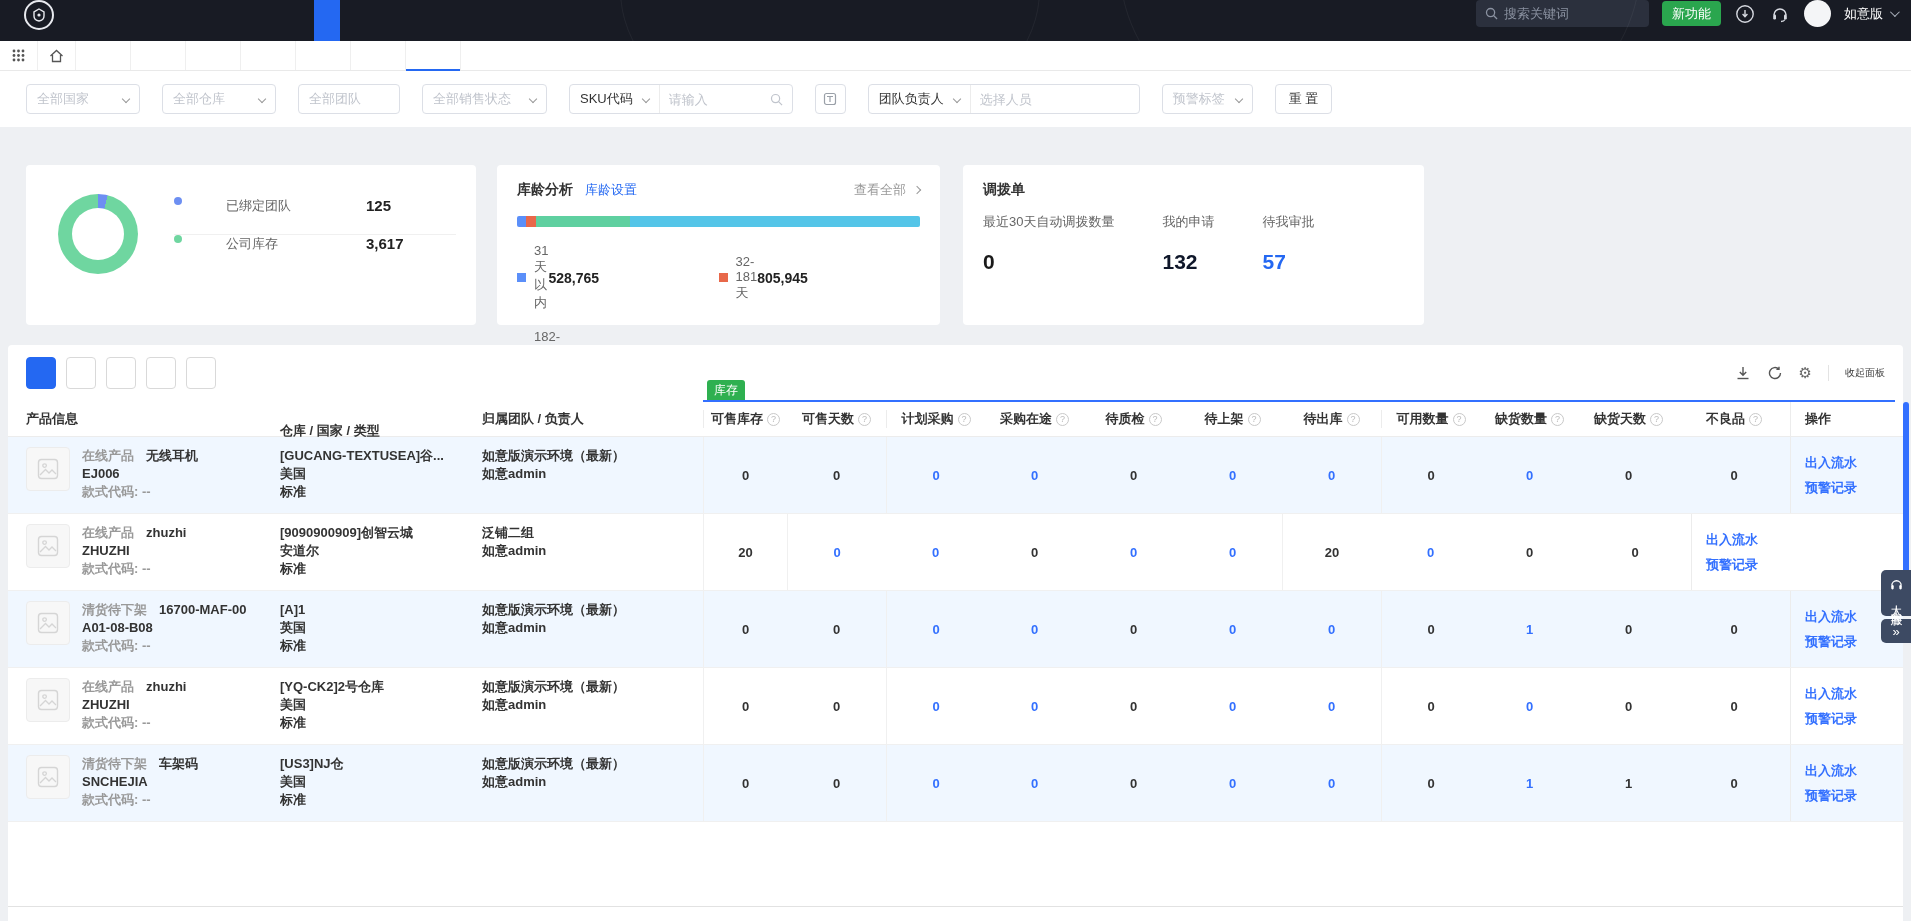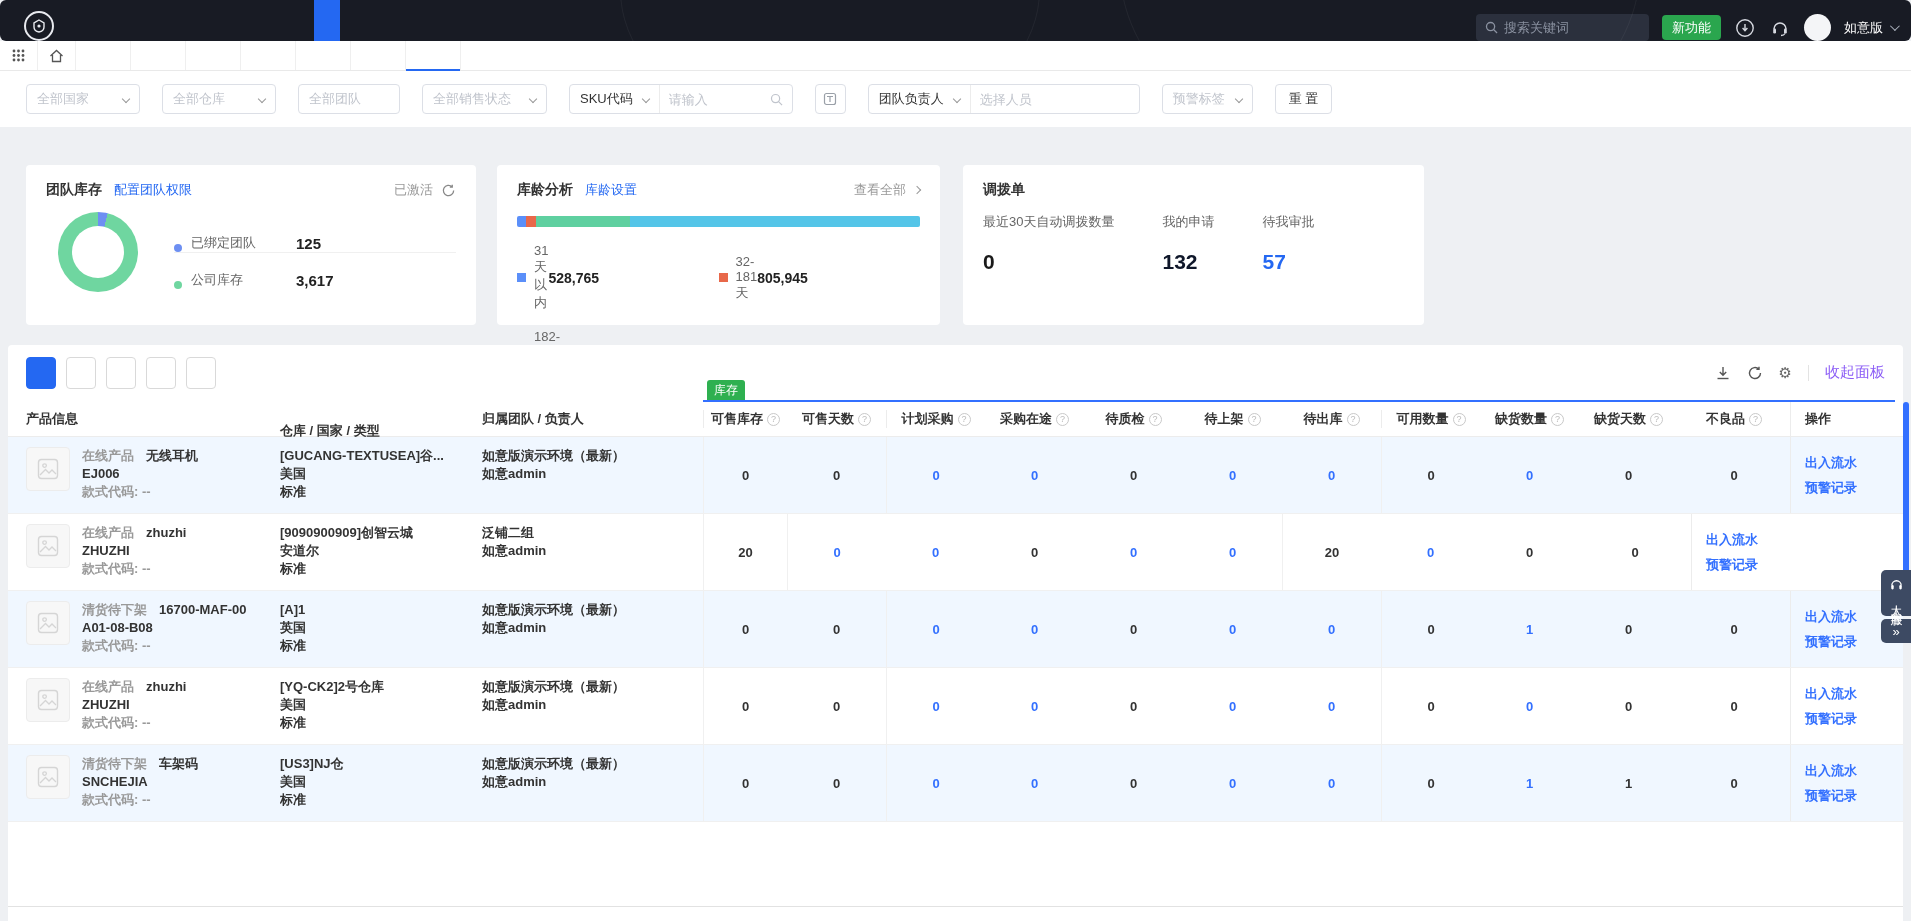--- a/index.html
+++ b/index.html
@@ -1,21 +1,21 @@
 <!DOCTYPE html>
 <html><head>
 <meta charset="utf-8">
 <style>
   * { margin:0; padding:0; box-sizing:border-box; }
   html,body { width:1911px; height:921px; }
   body { font-family:"Liberation Sans","DejaVu Sans",sans-serif; background:#eef0f3; overflow:hidden; position:relative; }
   .app { position:relative; width:1911px; height:921px; overflow:hidden; }
 
   
-  .topbar { position:absolute; top:0; left:0; right:0; height:41px; background:#181b24; display:flex; align-items:flex-end; padding:0 14px 0 24px; overflow:hidden; z-index:30;border-radius:6px; }
+  .topbar { position:absolute; top:0; left:0; right:0; height:41px; background:#181b24; display:flex; align-items:flex-start; padding:0 14px 0 24px; overflow:hidden; z-index:30; }
   .topbar .deco1,.topbar .deco2 { position:absolute; border:1px solid rgba(255,255,255,.05); border-radius:50%; pointer-events:none; }
   .deco1 { width:420px; height:300px; left:620px; top:-160px; }
   .deco2 { width:520px; height:380px; left:1120px; top:-220px; }
   .logo { width:30px; height:30px; border-radius:50%; border:2px solid #e8eaef; display:flex; align-items:center; justify-content:center; margin-right:26px; flex:none; }
   .tnav { display:flex; height:41px; }
   .tnav-item { padding:0 13px; line-height:41px; color:#e7e9ef; font-size:14px; cursor:pointer; white-space:nowrap; }
   .tnav-item.is-active { background:#2468f2; color:#fff; }
   .top-right { margin-left:auto; display:flex; align-items:center; gap:13px; }
   .top-search { width:173px; height:27px; background:#2b303d; border-radius:4px; display:flex; align-items:center; padding:0 9px; gap:6px; }
   .top-search input { background:transparent; border:0; outline:0; color:#cfd3dc; font-size:13px; width:130px; font-family:inherit; }
@@ -56,21 +56,21 @@
   .card2 { left:497px; width:443px; }
   .card3 { left:963px; width:461px; }
   .card-head { display:flex; align-items:center; gap:12px; font-size:14px; }
   .card-title { color:#333; font-weight:bold; }
   .blue-link { color:#2468f2; font-size:13px; cursor:pointer; text-decoration:none; }
   .head-right { margin-left:auto; display:flex; align-items:center; gap:8px; color:#999; font-size:13px; }
   .donut-wrap { display:flex; align-items:center; gap:36px; margin-top:13px; }
   .donut { width:80px; height:80px; border-radius:50%; background:conic-gradient(#6d8ff2 0 14deg, #6fd6a0 14deg 360deg); position:relative; flex:none; margin-left:12px; }
   .donut::after { content:""; position:absolute; inset:14px; background:#fff; border-radius:50%; }
   .dlegend { flex:1; }
-  .dlegend-row { display:flex; align-items:flex-end; height:37px; }
+  .dlegend-row { display:flex; align-items:flex-start; height:37px;gap:35px; }
   .dlegend-row + .dlegend-row { border-top:1px solid #f0f0f0; }
   .dot { width:8px; height:8px; border-radius:50%; margin-right:9px; flex:none; }
   .dleg-label { color:#666; font-size:13px; width:105px; }
   .dleg-val { color:#222; font-size:15px; font-weight:bold; }
   .agebar { height:11px; display:flex; border-radius:2px; overflow:hidden; margin-top:17px; }
   .agebar > div { height:100%; }
   .aleg { display:grid; grid-template-columns:1fr 1fr; margin-top:16px; row-gap:17px; }
   .aleg-item { display:flex; align-items:center; }
   .sq8 { width:9px; height:9px; margin-right:8px; flex:none; }
   .aleg-label { color:#666; font-size:13px; width:84px; }
@@ -79,21 +79,21 @@
   .stat-label { color:#666; font-size:13px; white-space:nowrap; }
   .stat-val { margin-top:19px; font-size:21px; font-weight:bold; }
 
   
   .panel { position:absolute; left:8px; right:8px; top:345px; bottom:0; background:#fff; border-radius:4px 4px 0 0; }
   .toolbar { height:55px; display:flex; align-items:center; padding:0 18px; gap:10px; }
   .tb-btn { height:32px; padding:0 14px; border-radius:4px; border:1px solid #d9d9d9; background:#fff; font-size:13px; color:#333; display:flex; align-items:center; cursor:pointer; font-family:inherit; white-space:nowrap; }
   .tb-btn.is-primary { background:#2468f2; border-color:#2468f2; color:#fff; }
   .tb-right { margin-left:auto; display:flex; align-items:center; gap:16px; color:#555; }
   .tb-divider { width:1px; height:16px; background:#e3e3e3; }
-  .collapse-label { font-size:15px; color:#8b5cf6; cursor:pointer; }
+  .collapse-label { font-size:10px; color:#404040; cursor:pointer; }
   .gear-glyph { font-size:15px; color:#666; cursor:pointer; line-height:1; }
 
   
   .table-area { position:relative; }
   .group-badge { position:absolute; top:-20px; left:699px; height:20px; background:#2eb050; color:#fff; font-size:12px; padding:0 7px; border-radius:3px 3px 0 0; display:flex; align-items:center; z-index:3; }
   .topline { position:absolute; top:0; left:695px; right:8px; height:2px; background:#3370ff; z-index:2; }
   .thead { display:flex; height:37px; align-items:center; background:#fff; border-bottom:1px solid #ececec; font-size:13px; color:#333; font-weight:bold; padding-top:2px; }
   .hc { flex:none; }
   .h-prod { width:272px; padding-left:18px; }
   .h-wh { width:202px;margin-top:24px; }
@@ -299,30 +299,20 @@
       </span>
     </div>
     <div class="fsel w91">
         <span>预警标签</span>
         <i class="chev-d"></i>
       </div>
     <button class="reset-btn">重 置</button>
   </div>
 
   <div class="card card1">
-    <div class="card-head">
-      <span class="card-title">团队库存</span>
-      <a class="blue-link">配置团队权限</a>
-      <span class="head-right">
-        <span>已激活</span>
-        <svg width="15" height="15" viewBox="0 0 16 16" fill="none">
-            <path d="M13.5 8 a5.5 5.5 0 1 1-1.7-3.95 M12 1.8 V4.4 H9.4" stroke="#888" stroke-width="1.4"></path>
-          </svg>
-      </span>
-    </div>
     <div class="donut-wrap">
       <div class="donut"></div>
       <div class="dlegend">
 
           <div class="dlegend-row">
             <span class="dot" style="background: rgb(109, 143, 242);"></span>
             <span class="dleg-label">已绑定团队</span>
             <span class="dleg-val">125</span>
           </div>
 

